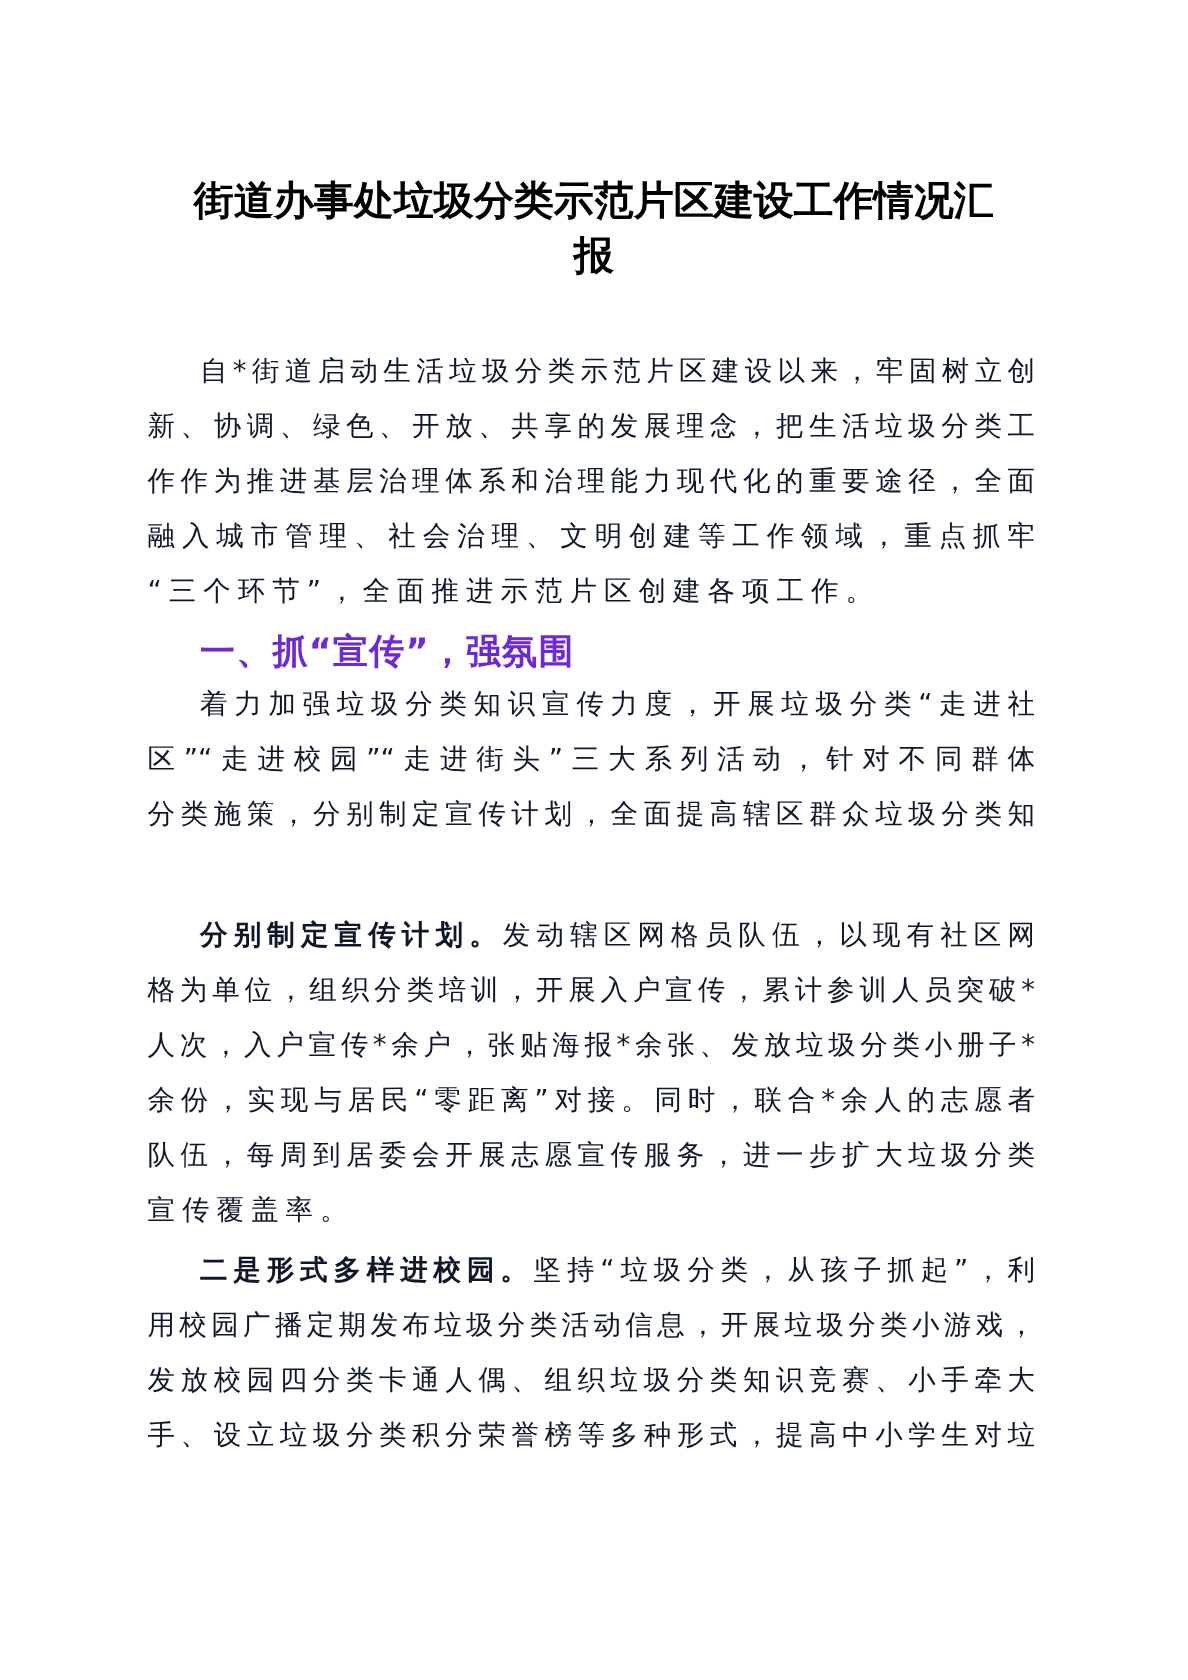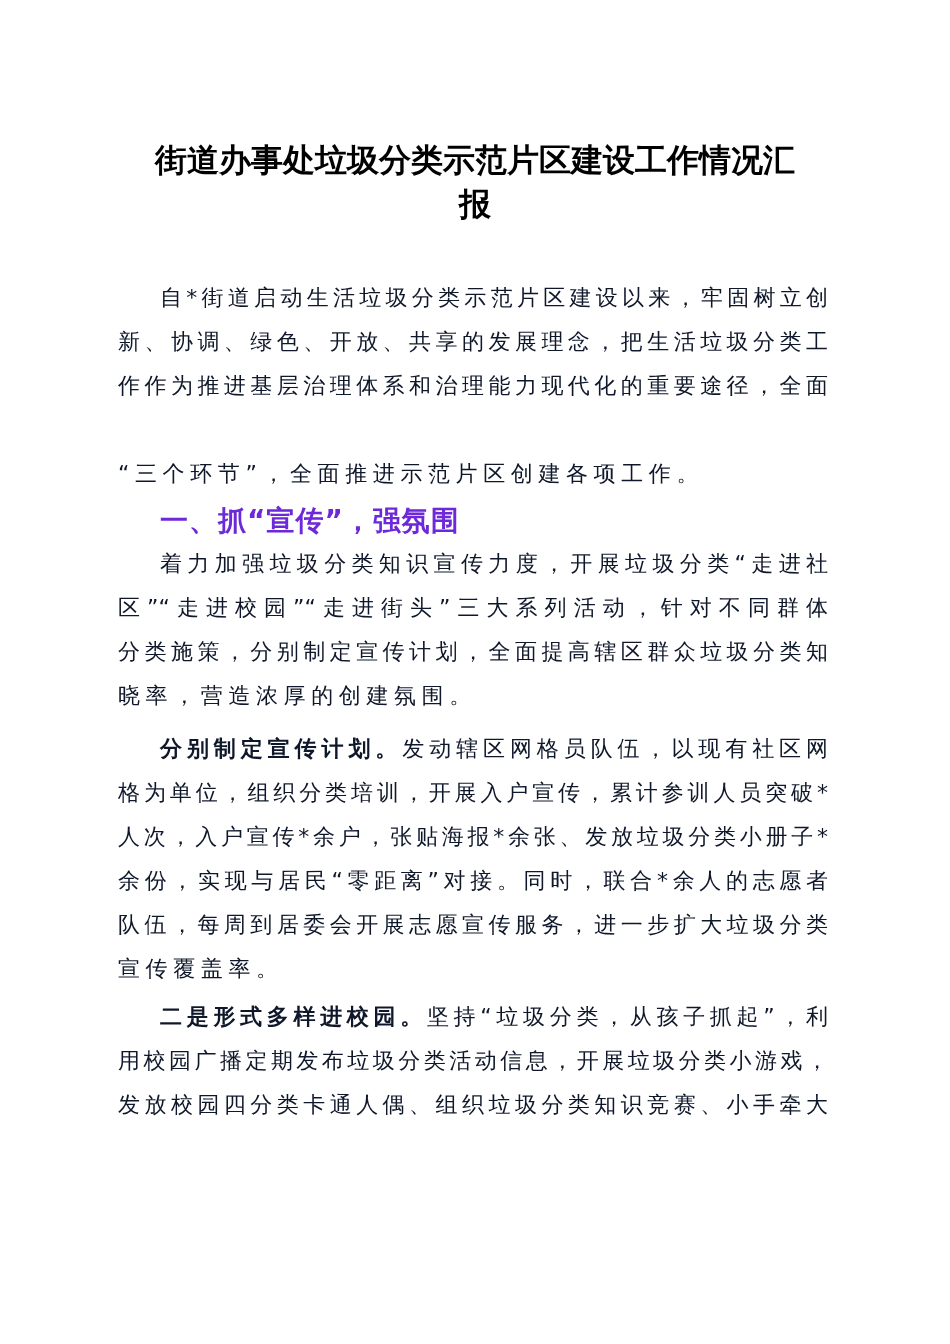--- a/index.html
+++ b/index.html
@@ -69,33 +69,34 @@
 <body>
 
 <div class="page">
 
   <div class="title title-line1">街道办事处垃圾分类示范片区建设工作情况汇</div>
   <div class="title title-line2">报</div>
 
   <div class="line indent justify" style="top:283px">自*街道启动生活垃圾分类示范片区建设以来，牢固树立创</div>
   <div class="line justify" style="top:327px">新、协调、绿色、开放、共享的发展理念，把生活垃圾分类工</div>
   <div class="line justify" style="top:371px">作作为推进基层治理体系和治理能力现代化的重要途径，全面</div>
+  <div class="line justify" style="top:415px">融入城市管理、社会治理、文明创建等工作领域，重点抓牢</div>
   <div class="line" style="top:459px">“三个环节”，全面推进示范片区创建各项工作。</div>
 
   <div class="heading" style="top:506px">一、抓“宣传”，强氛围</div>
 
   <div class="line justify" style="top:593px">区”“走进校园”“走进街头”三大系列活动，针对不同群体</div>
   <div class="line indent justify" style="top:549px">着力加强垃圾分类知识宣传力度，开展垃圾分类“走进社</div>
   <div class="line justify" style="top:637px">分类施策，分别制定宣传计划，全面提高辖区群众垃圾分类知</div>
-  <div class="line" style="top:681px">晓率，营造浓厚的创建氛围。</div>
 
   <div class="line indent justify" style="top:734px"><span class="lead-bold">分别制定宣传计划。</span><span>发动辖区网格员队伍，以现有社区网</span></div>
   <div class="line justify" style="top:822px">人次，入户宣传*余户，张贴海报*余张、发放垃圾分类小册子*</div>
   <div class="line justify" style="top:778px">格为单位，组织分类培训，开展入户宣传，累计参训人员突破*</div>
   <div class="line justify" style="top:866px">余份，实现与居民“零距离”对接。同时，联合*余人的志愿者</div>
   <div class="line justify" style="top:910px">队伍，每周到居委会开展志愿宣传服务，进一步扩大垃圾分类</div>
   <div class="line" style="top:954px">宣传覆盖率。</div>
 
   <div class="line indent justify" style="top:1002px"><span class="lead-bold">二是形式多样进校园。</span><span>坚持“垃圾分类，从孩子抓起”，利</span></div>
   <div class="line justify" style="top:1046px">用校园广播定期发布垃圾分类活动信息，开展垃圾分类小游戏，</div>
   <div class="line justify" style="top:1090px">发放校园四分类卡通人偶、组织垃圾分类知识竞赛、小手牵大</div>
+  <div class="line justify" style="top:1134px">手、设立垃圾分类积分荣誉榜等多种形式，提高中小学生对垃</div>
 
 </div>
 
 </body></html>

